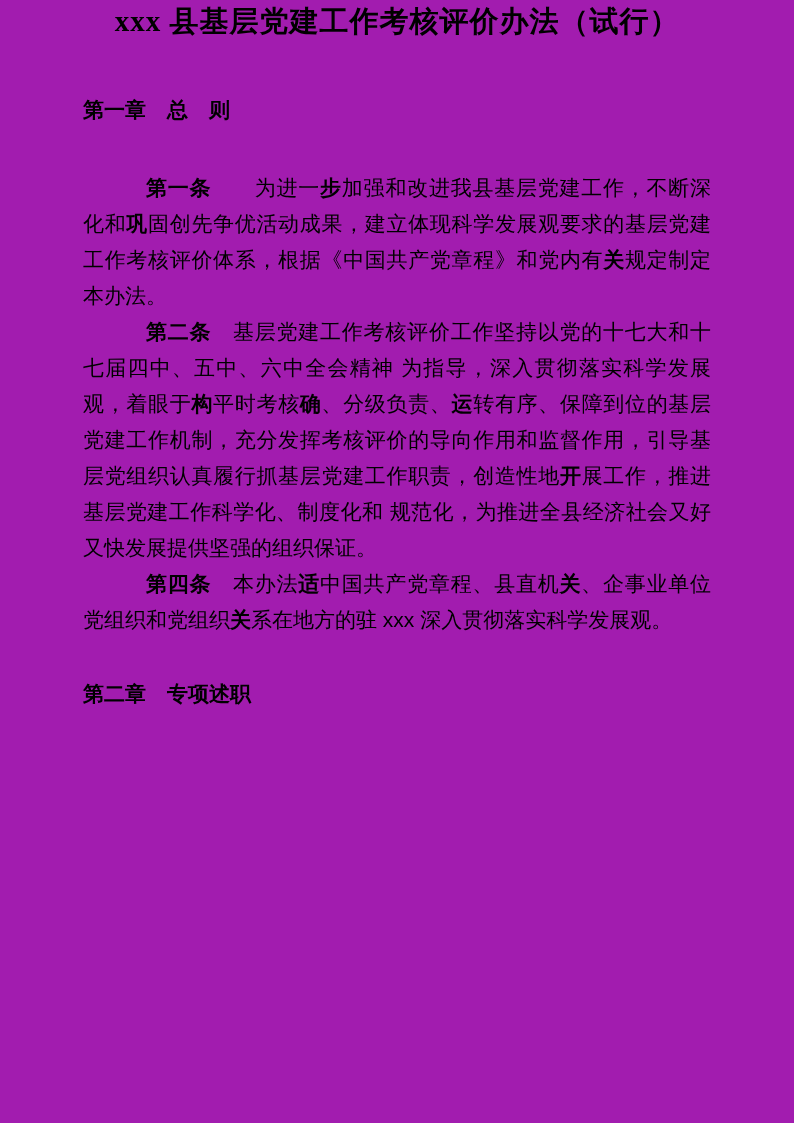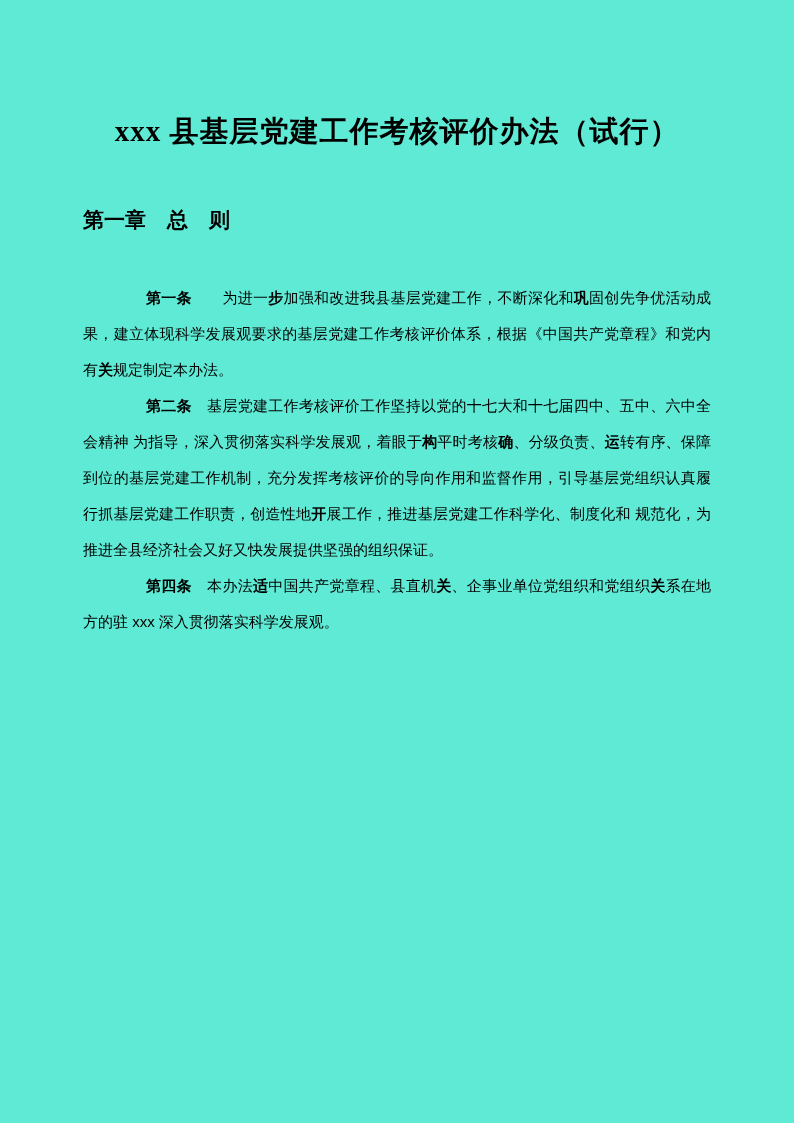--- a/index.html
+++ b/index.html
@@ -4,25 +4,24 @@
 <style>
   html, body {
     margin: 0;
     padding: 0;
     background: #ffffff;
   }
   .page {
     position: relative;
     width: 794px;
     height: 1123px;
-    background: #5eead4;
+    background: #a21caf;
     color: #000000;
     overflow: hidden;
     box-sizing: border-box;
-    padding-top: 110px;
     font-family: "Liberation Sans", sans-serif;
   }
   .content {
     width: 628px;
     margin: 0 auto;
   }
   .doc-title {
     margin: 0;
     font-family: "Liberation Serif", serif;
     font-weight: bold;
@@ -43,21 +42,21 @@
     margin-top: 52px;
   }
   .chapter-heading.second {
     margin-top: 40px;
   }
   .articles {
     margin-top: 44px;
   }
   .article {
     margin: 0;
-    font-size: 15px;
+    font-size: 21px;
     line-height: 36px;
     text-align: justify;
     text-justify: inter-character;
     text-indent: 63px;
     word-break: break-all;
   }
   .article .b {
     font-weight: bold;
   }
 </style>
@@ -70,15 +69,16 @@
     <h1 class="doc-title">xxx 县基层党建工作考核评价办法（试行）</h1>
 
     <h2 class="chapter-heading first">第一章　总　则</h2>
 
     <div class="articles">
       <p class="article"><span class="b">第一条</span><span>　　为进一</span><span class="b">步</span><span>加强和改进我县基层党建工作，不断深化和</span><span class="b">巩</span><span>固创先争优活动成果，建立体现科学发展观要求的基层党建工作考核评价体系，根据《中国共产党章程》和党内有</span><span class="b">关</span><span>规定制定本办法。</span></p>
       <p class="article"><span class="b">第二条</span><span>　基层党建工作考核评价工作坚持以党的十七大和十七届四中、五中、六中全会精神 为指导，深入贯彻落实科学发展观，着眼于</span><span class="b">构</span><span>平时考核</span><span class="b">确</span><span>、分级负责、</span><span class="b">运</span><span>转有序、保障到位的基层党建工作机制，充分发挥考核评价的导向作用和监督作用，引导基层党组织认真履行抓基层党建工作职责，创造性地</span><span class="b">开</span><span>展工作，推进基层党建工作科学化、制度化和 规范化，为推进全县经济社会又好又快发展提供坚强的组织保证。</span></p>
       <p class="article"><span class="b">第四条</span><span>　本办法</span><span class="b">适</span><span>中国共产党章程、县直机</span><span class="b">关</span><span>、企事业单位党组织和党组织</span><span class="b">关</span><span>系在地方的驻 xxx 深入贯彻落实科学发展观。</span></p>
     </div>
 
+    <h2 class="chapter-heading second">第二章　专项述职</h2>
 
   </div>
 </div>
 
 </body></html>

